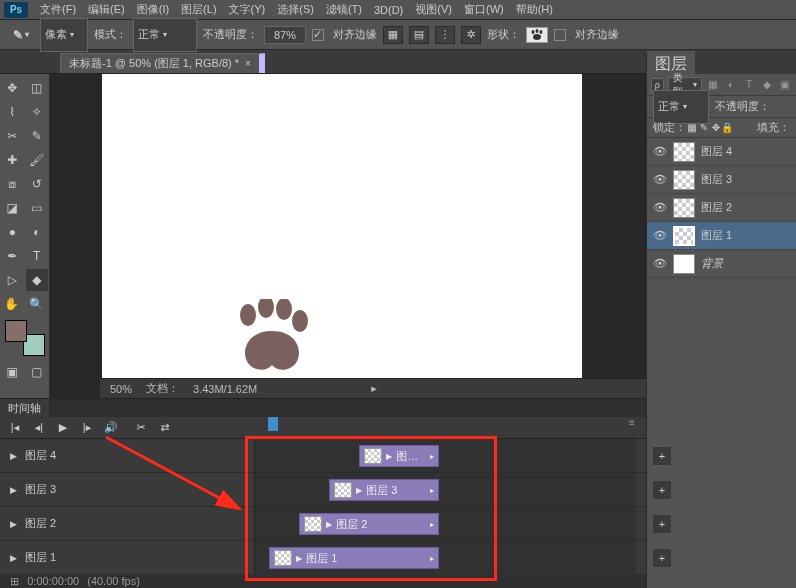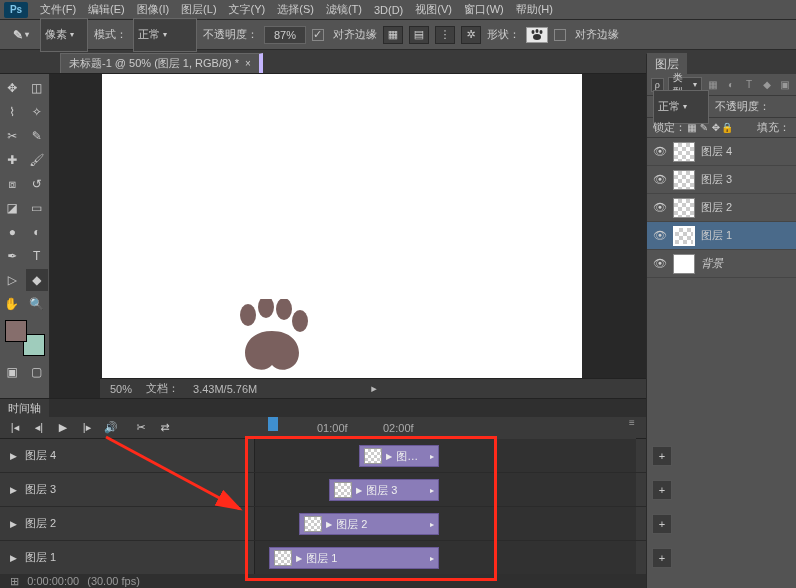--- a/index.html
+++ b/index.html
@@ -18,42 +18,42 @@
 .drop::after { content:'▾'; font-size:8px; }
 .label { color:#ccc;font-family:Liberation Mono, monospace; }
 .pctbox { width:42px; height:18px; background:#3f3f3f; border:1px solid #666; color:#ccc; text-align:center; line-height:16px; }
 .chk { width:12px; height:12px; border:1px solid #888; display:inline-block; vertical-align:middle; margin-right:3px; position:relative; }
 .chk.on::after { content:'✓'; position:absolute; top:-2px; left:0; color:#ccc; font-size:11px; }
 .iconbtn { width:20px; height:18px; background:#3f3f3f; border:1px solid #2a2a2a; display:flex; align-items:center; justify-content:center; }
 .paw-swatch { width:22px; height:16px; background:#e8e8e8; display:flex; align-items:center; justify-content:center; font-size:10px; color:#333; border:1px solid #999; }
 
 
 .tabbar { height:24px; background:#3a3a3a; display:flex; align-items:flex-end; padding-left:60px; border-bottom:1px solid #222; }
-.doctab { height:20px; background:#535353; padding:2px 8px; color:#ccc; display:flex; align-items:center; gap:6px; border-top:1px solid #666; border-left:1px solid #666; border-right:4px solid #c4b5fd; }
+.doctab { height:20px; background:#535353; padding:2px 8px; color:#ccc; display:flex; align-items:center; gap:6px; border-top:1px solid #666; border-left:1px solid #666; border-right:6px solid #c4b5fd; }
 .doctab .x { font-size:10px; }
 
 
 .workarea { position:absolute; top:74px; left:0; right:150px; bottom:190px; background:#282828; }
 .toolbox { position:absolute; left:0; top:0; width:50px; bottom:0; background:#535353; border-right:1px solid #2a2a2a; padding-top:2px; }
 .trow { display:flex; }
 .trow .tcell { width:23px; height:22px; margin:1px; display:flex; align-items:center; justify-content:center; color:#ccc; font-size:12px; cursor:default; }
 .trow .tcell.sel { background:#3a3a3a; }
 .swatch-pair { position:relative; width:40px; height:36px; margin:4px auto; }
 .swatch-pair .fg { position:absolute; width:22px; height:22px; background:#866e6c; border:1px solid #000; top:0; left:0; z-index:2; }
 .swatch-pair .bg { position:absolute; width:22px; height:22px; background:#9fccbc; border:1px solid #000; bottom:0; right:0; }
 .canvas-wrap { position:absolute; left:50px; right:0; top:0; bottom:0; overflow:hidden; }
 .canvas { position:absolute; left:52px; top:-12px; width:480px; height:325px; background:#fff; }
 .paw-shape { position:absolute; left:130px; bottom:12px; width:80px; height:76px; }
 .statusbar { position:absolute; left:50px; right:0; bottom:0; height:20px; background:#3a3a3a; display:flex; align-items:center; gap:14px; padding:0 10px; color:#bbb; font-size:10px; border-top:1px solid #222; }
 .statusbar .play { margin-left:100px; }
 
 
 .rightpanels { position:absolute; right:0; top:54px; width:150px; bottom:0; background:#535353; border-left:1px solid #2a2a2a; }
 .panel-tab { height:20px; background:#3a3a3a; display:flex; align-items:center; }
-.panel-tab span { background:#535353; padding:3px 8px; font-size:12px; color:#ccc; }
+.panel-tab span { background:#535353; padding:3px 8px; font-size:16px; color:#ccc; }
 .layer-opts { height:22px; display:flex; align-items:center; gap:4px; padding:0 4px; border-bottom:1px solid #3a3a3a; }
 .layer-opts .sm { width:16px; height:14px; background:#3f3f3f; border:1px solid #666; font-size:9px; display:flex; align-items:center; justify-content:center; }
 .blendrow { height:22px; display:flex; align-items:center; gap:6px; padding:0 6px; border-bottom:1px solid #3a3a3a; }
 .lockrow { height:20px; display:flex; align-items:center; gap:0; padding:0 6px; border-bottom:1px solid #3a3a3a; font-size:10px; }
 .lockrow .li { width:12px; height:12px; color:#ccc; font-size:10px; display:flex; align-items:center; justify-content:center; }
 .layerrow { height:28px; display:flex; align-items:center; gap:6px; padding:0 6px; border-bottom:1px solid #454545; }
 .layerrow.sel { background:#4a6a8a; }
 .eye { width:14px; text-align:center; font-size:11px; }
 .thumb { width:22px; height:20px; background:#fff; border:1px solid #888; position:relative; overflow:hidden; }
 .thumb.chk-bg { background: repeating-conic-gradient(#ccc 0 25%, #fff 0 50%) 0 0/8px 8px; }
@@ -204,21 +204,21 @@
             <ellipse cx="52" cy="10" rx="8" ry="11"></ellipse>
             <ellipse cx="68" cy="22" rx="8" ry="11"></ellipse>
             <path d="M40 32 C18 32 10 48 14 60 C18 72 34 74 40 66 C46 74 62 72 66 60 C70 48 62 32 40 32 Z"></path>
           </g>
         </svg>
       </div>
     </div>
     <div class="statusbar">
       <span>50%</span>
       <span>文档：</span>
-      <span>3.43M/5.76M</span>
+      <span>3.43M/1.62M</span>
       <span class="play">▸</span>
     </div>
   </div>
 </div>
 
 <div class="rightpanels">
   <div class="panel-tab">
       <span>图层</span>
     </div>
   <div class="layer-opts">
@@ -280,24 +280,20 @@
   <div class="tl-controls">
     <span class="tl-btn">|◂</span>
     <span class="tl-btn">◂|</span>
     <span class="tl-btn">▶</span>
     <span class="tl-btn">|▸</span>
     <span class="tl-btn">🔊</span>
     <span class="tl-btn" style="margin-left:6px">✂</span>
     <span class="tl-btn">⇄</span>
   </div>
 
-  <div class="tl-ruler">
-    <span class="tick" style="left:62px">01:00f</span>
-    <span class="tick" style="left:128px">02:00f</span>
-  </div>
   <div class="playhead"></div>
 
   <div class="tl-body">
     <div class="tl-row">
       <div class="tl-left">
           <span class="tri">▶</span>
           <span>图层 4</span>
         </div>
       <div class="tl-track">
         <div class="clip" style="left:104px;width:80px">
@@ -362,19 +358,19 @@
         <marker id="ah" markerWidth="10" markerHeight="10" refX="8" refY="3" orient="auto">
           <path d="M0,0 L9,3 L0,6 Z" fill="#ff2a1a"></path>
         </marker>
       </defs>
     <line x1="6" y1="6" x2="140" y2="78" stroke="#ff2a1a" stroke-width="3" marker-end="url(#ah)"></line>
   </svg>
 
   <div class="tl-footer">
     <span>⊞</span>
     <span>0:00:00:00</span>
-    <span>(30.00 fps)</span>
+    <span>(40.00 fps)</span>
   </div>
 
   <div class="rside-icons">
     <div>≡</div>
   </div>
 </div>
 
 </body></html>

